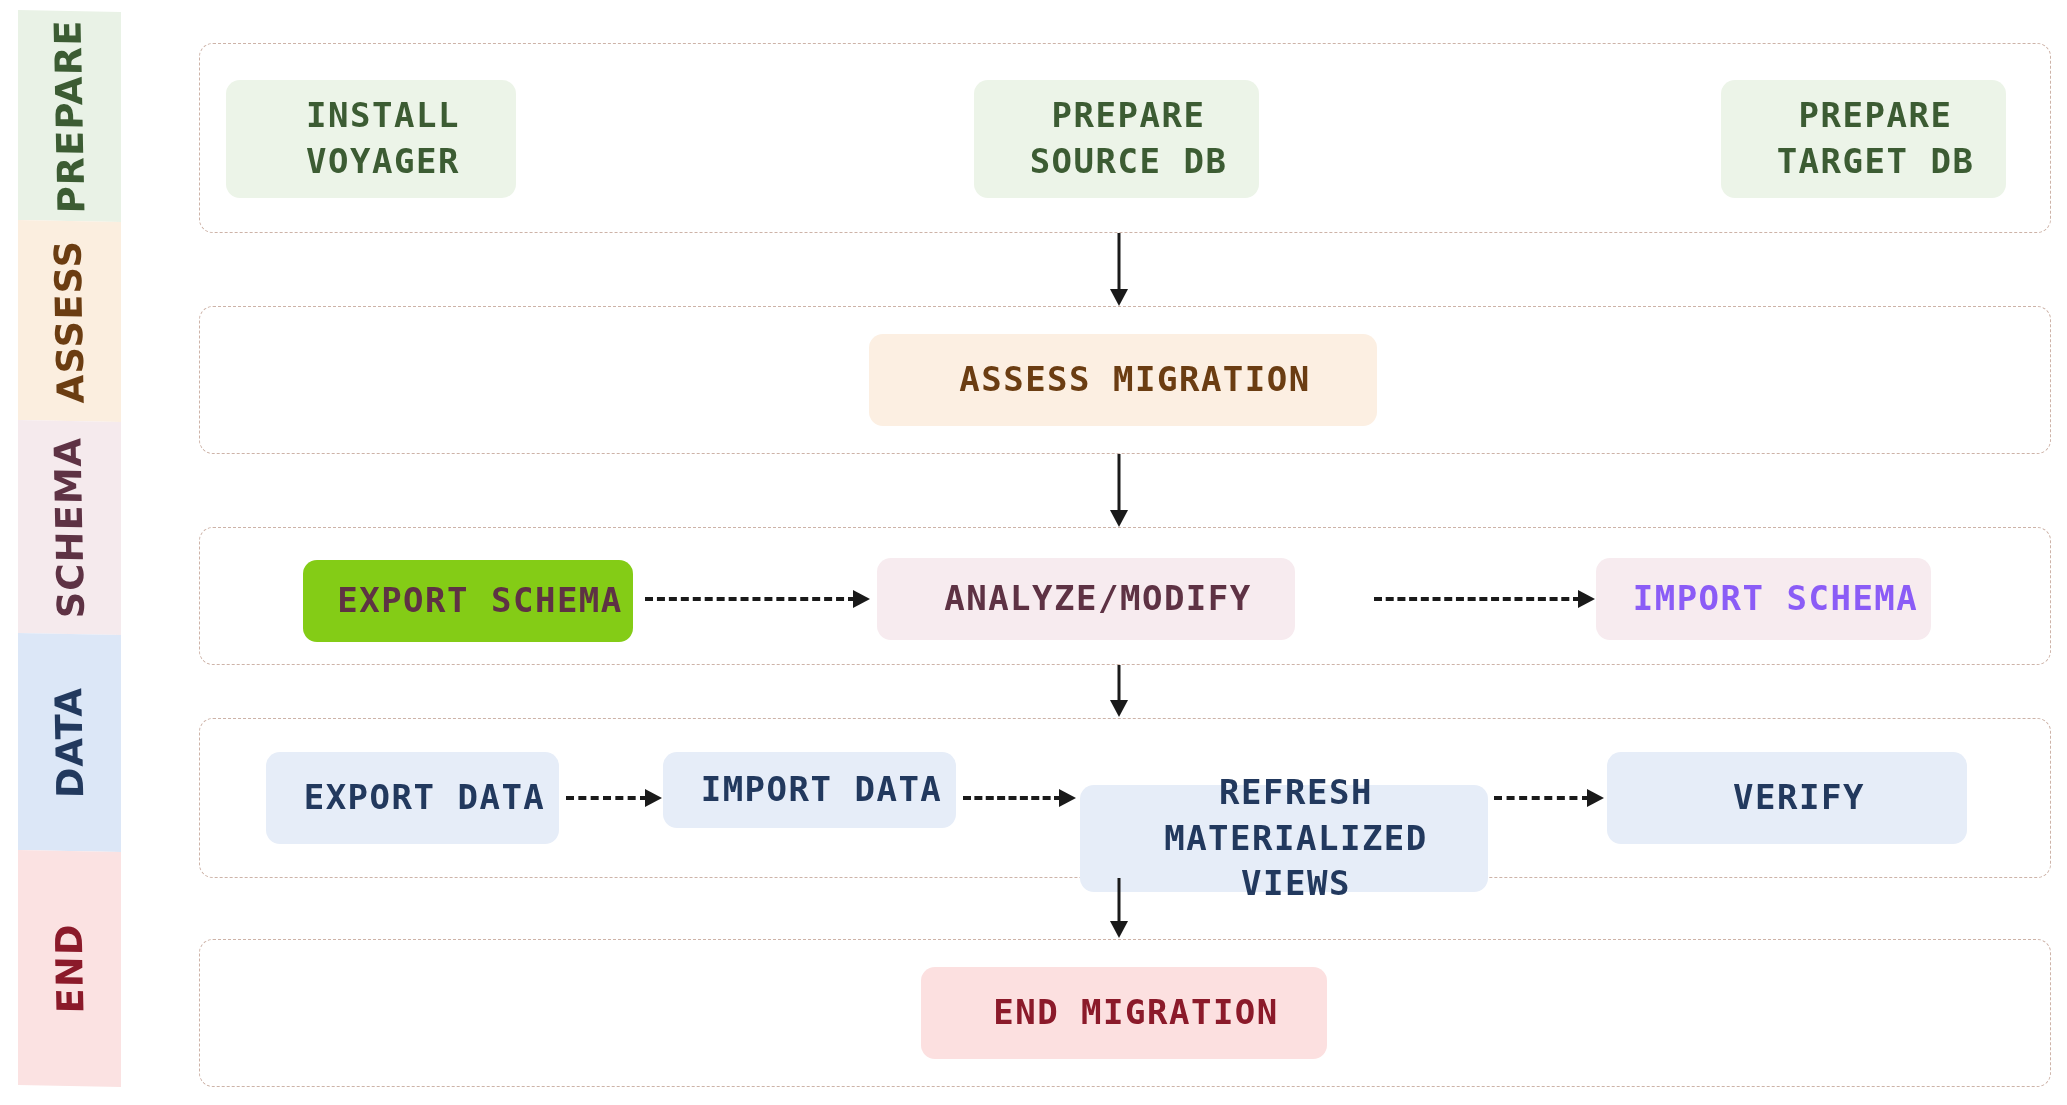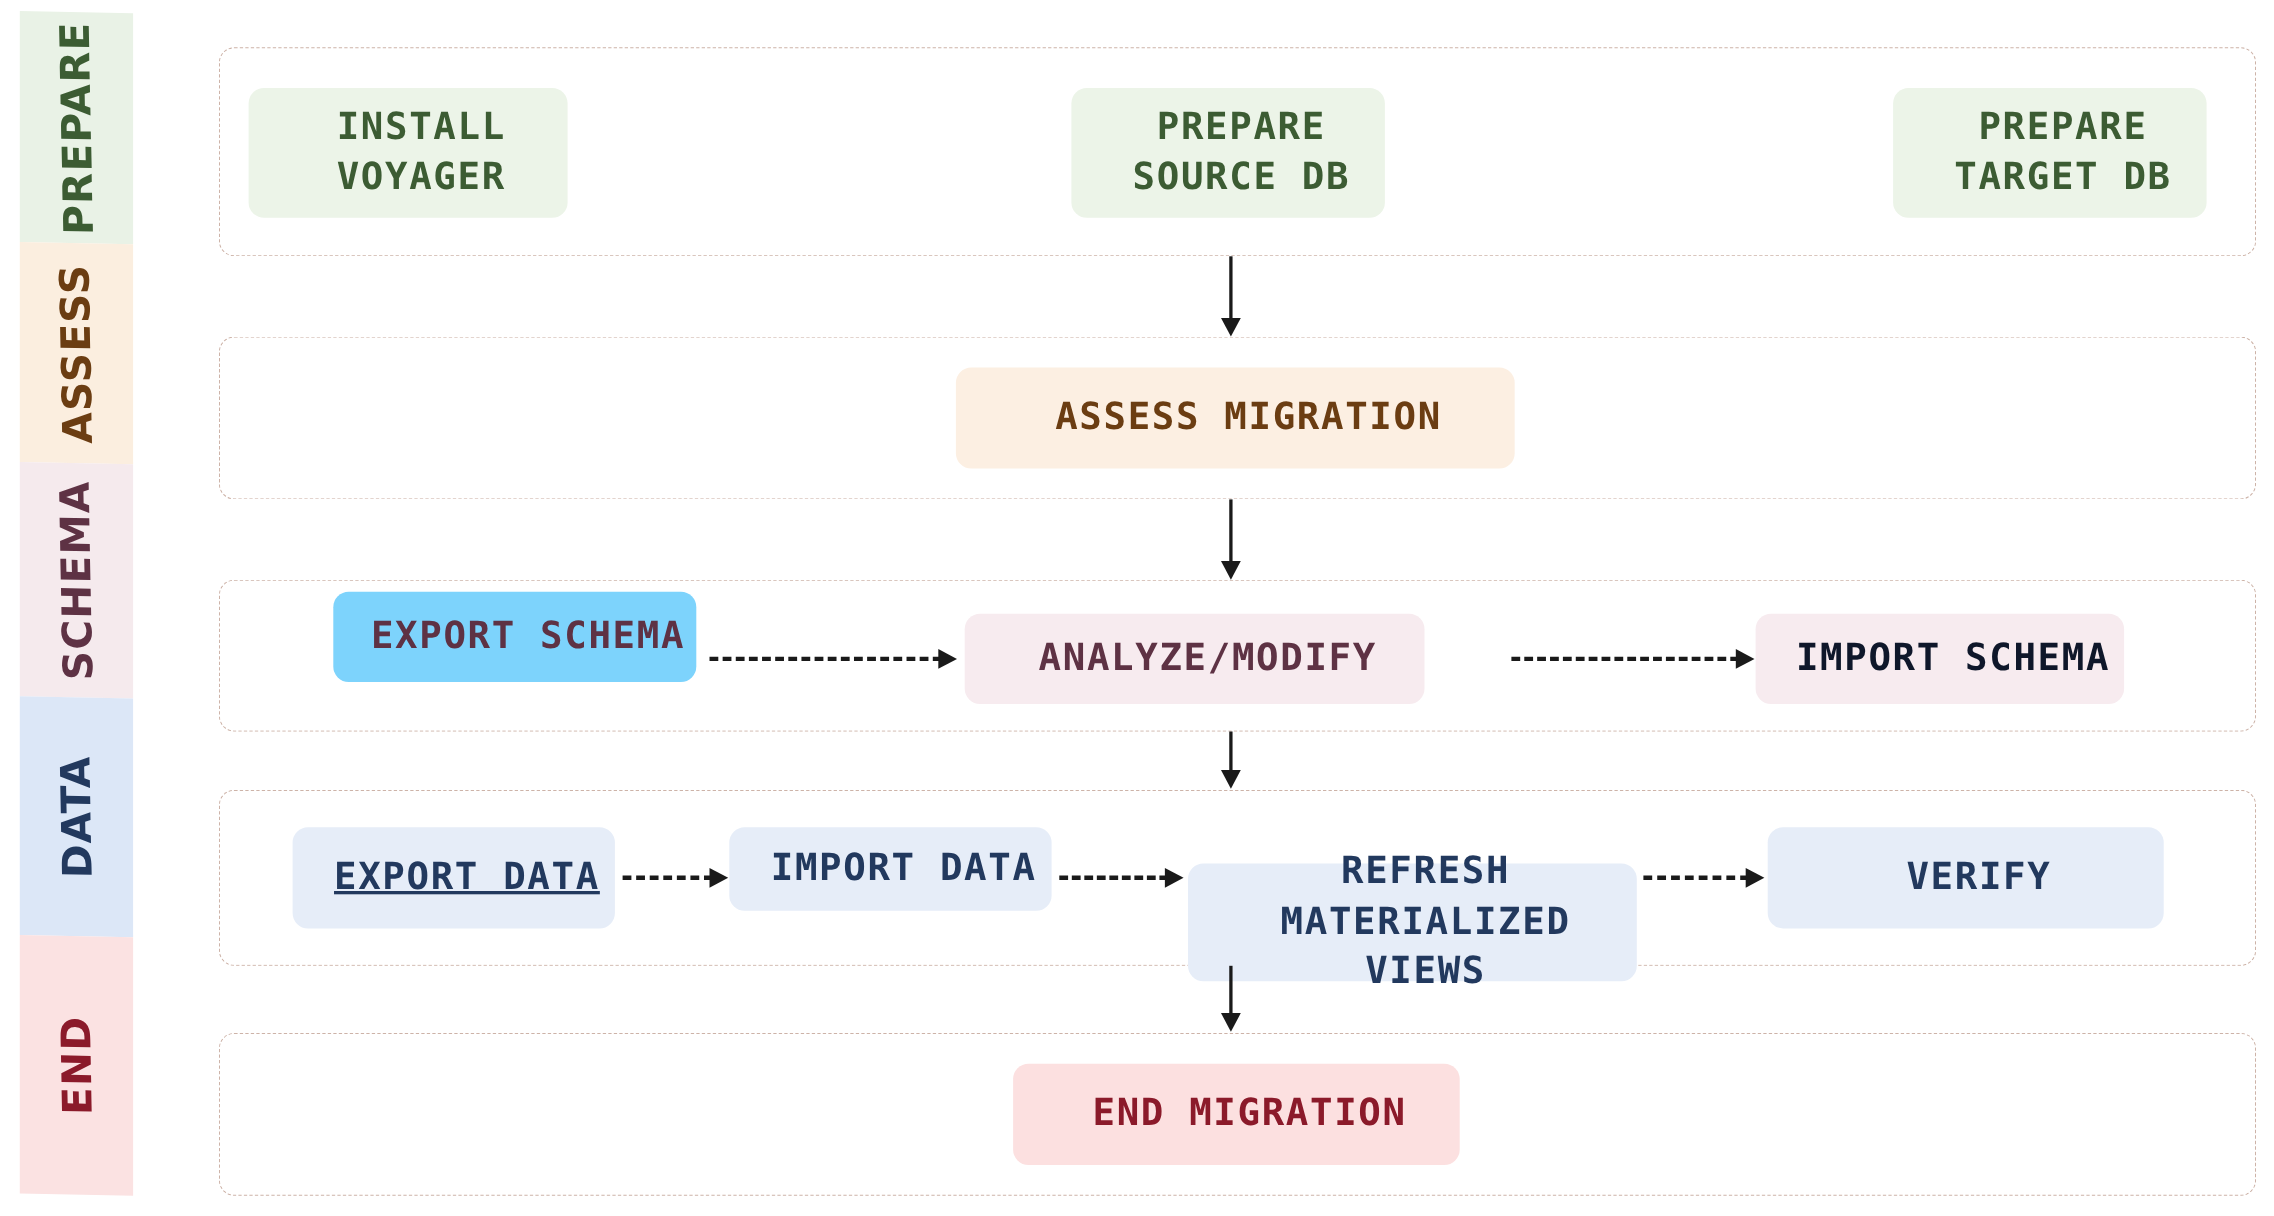--- a/index.html
+++ b/index.html
@@ -144,50 +144,50 @@
     <span>ASSESS MIGRATION</span>
   </div>
 
   <div class="vconn" style="left:1110px;top:454px;width:18px;height:73px;">
     <div class="stem"></div>
     <div class="head"></div>
   </div>
 
   <div class="row-box" style="left:199px;top:527px;width:1852px;height:138px;"></div>
 
-  <div class="node" style="left:303px;top:538px;width:330px;height:82px;background:#7dd3fc;color:#5e3244;">
+  <div class="node" style="left:303px;top:560px;width:330px;height:82px;background:#84cc16;color:#5e3244;">
     <span>EXPORT SCHEMA</span>
   </div>
 
   <div class="hconn" style="left:645px;top:590px;width:225px;">
     <div class="stem"></div>
     <div class="head"></div>
   </div>
 
   <div class="node" style="left:877px;top:558px;width:418px;height:82px;background:#f7ebef;color:#5e3244;">
     <span>ANALYZE/MODIFY</span>
   </div>
 
   <div class="hconn" style="left:1374px;top:590px;width:221px;">
     <div class="stem"></div>
     <div class="head"></div>
   </div>
 
-  <div class="node" style="left:1596px;top:558px;width:335px;height:82px;background:#f7ebef;color:#0f172a;text-align:center;">
+  <div class="node" style="left:1596px;top:558px;width:335px;height:82px;background:#f7ebef;color:#8b5cf6;text-align:center;">
     <span>IMPORT SCHEMA</span>
   </div>
 
   <div class="vconn" style="left:1110px;top:665px;width:18px;height:52px;">
     <div class="stem"></div>
     <div class="head"></div>
   </div>
 
   <div class="row-box" style="left:199px;top:718px;width:1852px;height:160px;"></div>
 
-  <div class="node" style="left:266px;top:752px;width:293px;height:92px;background:#e6edf8;color:#22395e;text-decoration:underline;">
+  <div class="node" style="left:266px;top:752px;width:293px;height:92px;background:#e6edf8;color:#22395e;">
     <span>EXPORT DATA</span>
   </div>
 
   <div class="hconn" style="left:566px;top:789px;width:96px;">
     <div class="stem"></div>
     <div class="head"></div>
   </div>
 
   <div class="node" style="left:663px;top:752px;width:293px;height:76px;background:#e6edf8;color:#22395e;">
     <span>IMPORT DATA</span>

